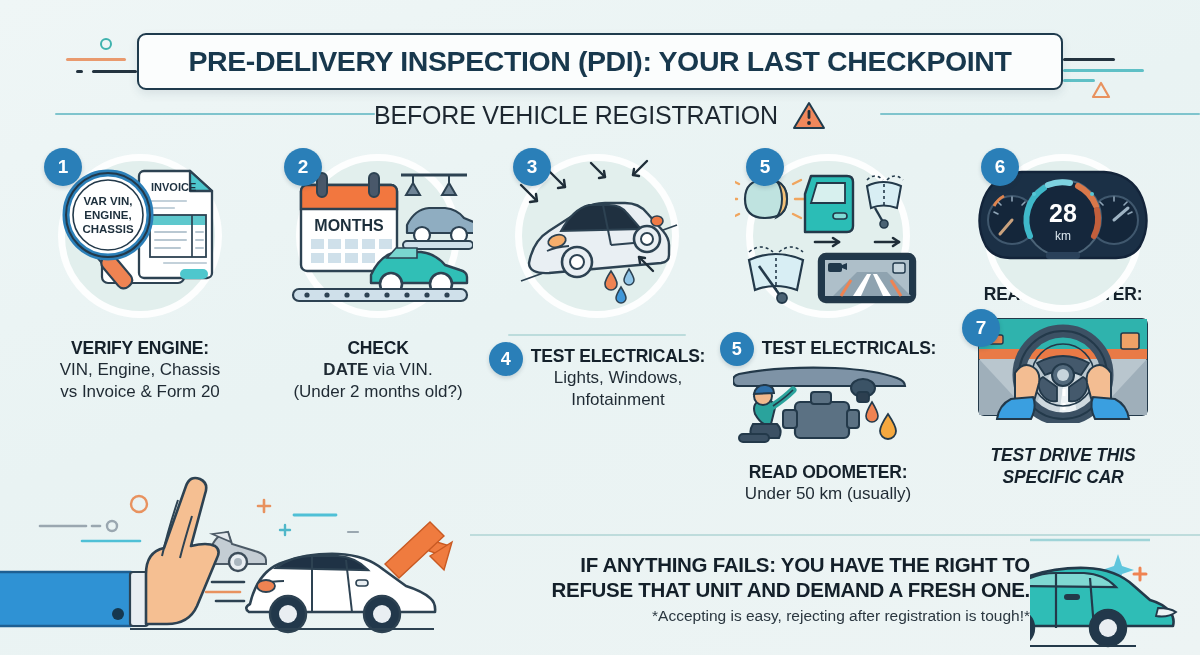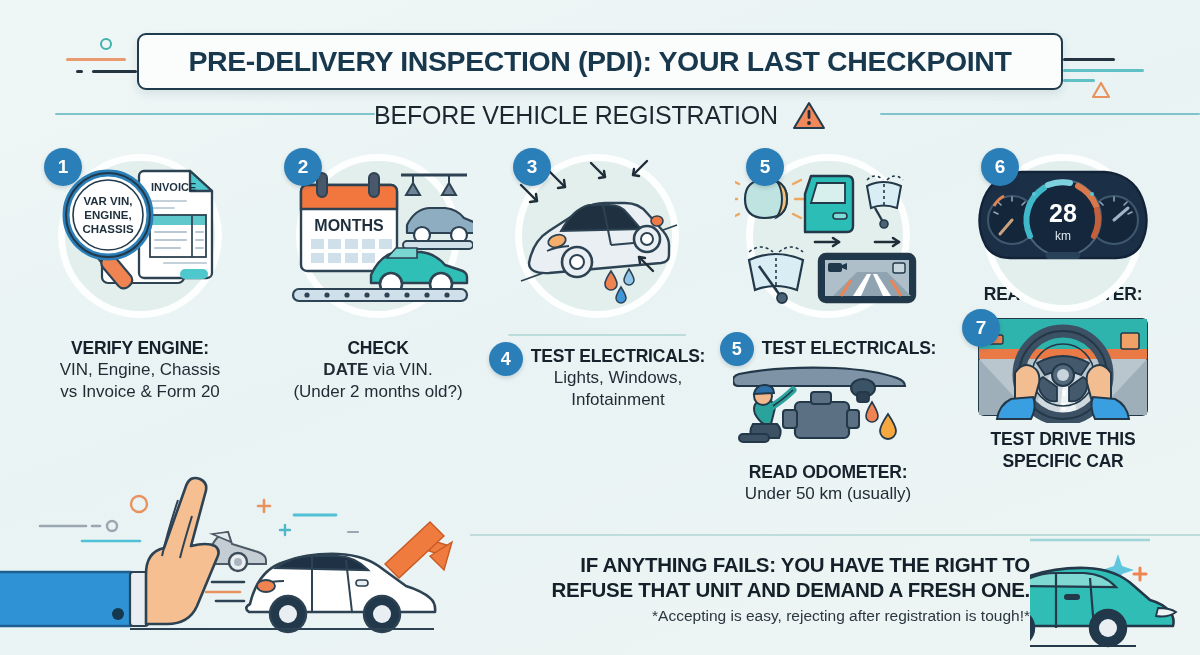--- a/index.html
+++ b/index.html
@@ -453,21 +453,21 @@
             <circle cx="92" cy="60" r="11" fill="#52697c" stroke="#23394a" stroke-width="2"></circle>
             <circle cx="92" cy="60" r="6" fill="#c7d4dc"></circle>
 
             <path d="M44 58 q8 -12 18 -6 q8 5 6 16 l-6 22 q-12 6 -18 -6z" fill="#f3bd92" stroke="#23394a" stroke-width="2"></path>
             <path d="M40 84 q-12 6 -14 20 h34 q6 -12 2 -22z" fill="#3a9fe0" stroke="#23394a" stroke-width="2"></path>
             <path d="M140 58 q-8 -12 -18 -6 q-8 5 -6 16 l6 22 q12 6 18 -6z" fill="#f3bd92" stroke="#23394a" stroke-width="2"></path>
             <path d="M144 84 q12 6 14 20 h-34 q-6 -12 -2 -22z" fill="#3a9fe0" stroke="#23394a" stroke-width="2"></path>
           </svg>
         </div>
       </div>
-      <div class="caption" style="margin-top:6px;">
+      <div class="caption" style="margin-top:22px;font-style:italic;">
         <div class="cap-head">TEST DRIVE THIS</div>
         <div class="cap-head">SPECIFIC CAR</div>
       </div>
     </div>
   </div>
 
   <svg class="deco" style="left:0px; top:462px;" width="470" height="193" viewBox="0 0 470 193">
 
     <circle cx="139" cy="42" r="8" fill="none" stroke="#e8925f" stroke-width="2.4"></circle>
     <g stroke="#9aa7b0" stroke-width="2.6" stroke-linecap="round">

